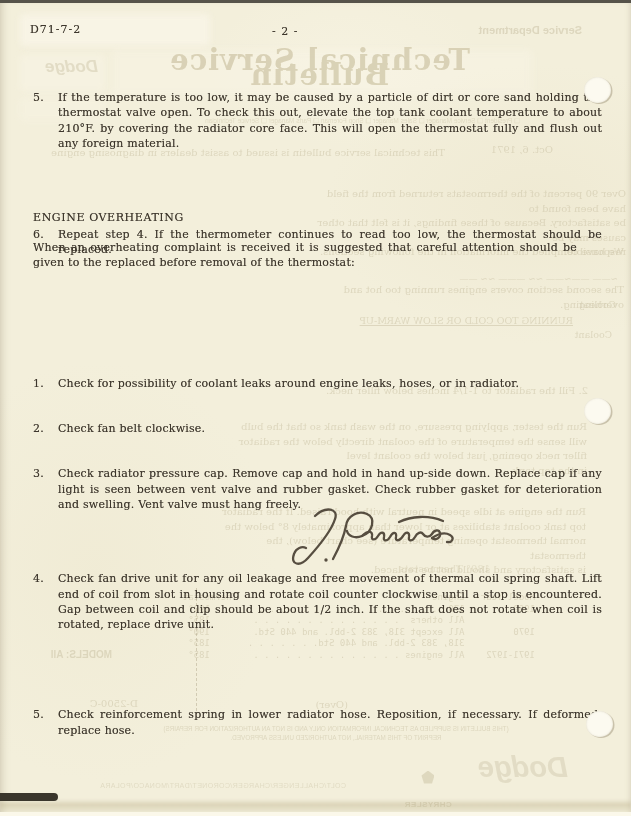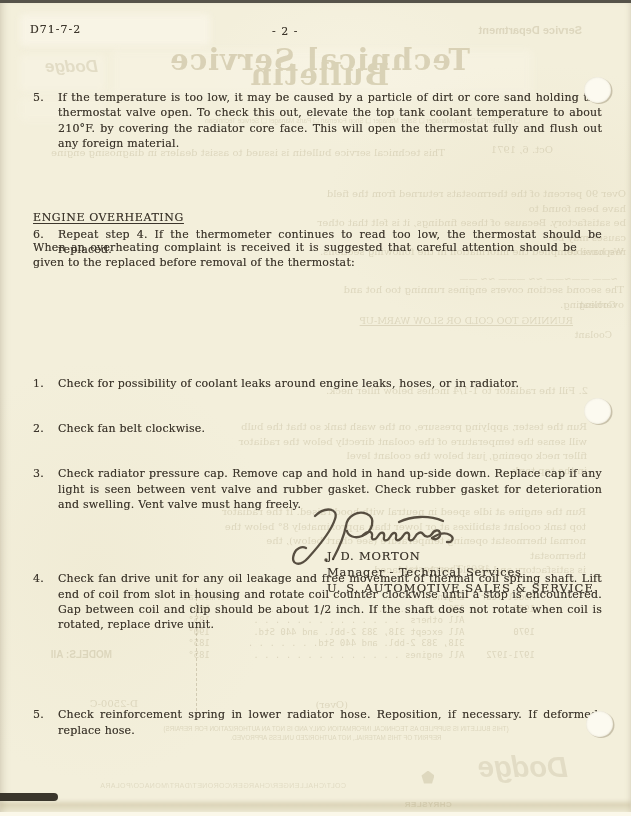--- a/index.html
+++ b/index.html
@@ -26,21 +26,21 @@
   .patch{background:rgba(250,246,232,.75);filter:blur(3px);border-radius:4px;}
   
   .hole{width:27px;height:26px;border-radius:50%;background:#fcfaf0;
     box-shadow:1.5px 1px 0 0 rgba(150,140,112,.45), inset 0 0 2px rgba(160,150,120,.35);}
   
   .tw{font-size:11px;line-height:15.3px;letter-spacing:.2px;
       text-shadow:0 0 .5px rgba(61,54,44,.55);}
   .block{width:544px;text-align:justify;}
   .li{padding-left:25px;position:relative;}
   .li .num{position:absolute;left:0;top:0;}
-  .heading{text-decoration:underline;text-underline-offset:2px;letter-spacing:.6px;}
+  .heading{text-underline-offset:2px;letter-spacing:.6px;}
   .sigline{font-size:11.5px;line-height:16.2px;letter-spacing:.8px;text-shadow:0 0 .5px rgba(61,54,44,.55);}
   
   .bleed{transform:scaleX(-1);color:#cfc7ab;opacity:.6;filter:blur(.35px);
          white-space:pre-line;line-height:14.5px;}
   .bleed-sans{font-family:"Liberation Sans", sans-serif;}
   .bleed-mono{font-family:"DejaVu Sans Mono", monospace;white-space:pre;}
   .bleed-title{font-size:29px;font-weight:bold;letter-spacing:1px;opacity:.75;color:#d0c7a8;text-align:center;}
   .bleed-ul{text-decoration:underline;}
   .vrule{border-left:1px dashed rgba(170,160,130,.45);width:0;}
   .pentastar{width:13px;height:13px;background:rgba(200,192,160,.8);margin:0 auto;
@@ -142,25 +142,20 @@
 
   <svg class="sig abs" style="left:281px;top:502px;" width="185" height="70" viewBox="0 0 185 70">
     <path d="M34 14 C44 4 58 6 54 17 C50 30 37 45 27 56 C19 65 9 63 13 52 C15 46 21 44 25 46"></path>
     <circle cx="45" cy="58" r="1.7" fill="#4a4134" stroke="none"></circle>
     <path d="M52 57 C58 46 63 34 65 24 C66 14 77 8 86 12 C95 16 92 30 81 34 C74 37 67 34 66 29"></path>
     <path d="M81 34 C87 28 92 29 91 34 C90 38 94 39 97 34 C100 29 104 30 103 35 C102 39 106 40 109 35 C112 29 116 30 115 35 C114 39 118 40 122 34 C125 29 129 30 128 35 C127 39 131 40 134 35 C136 31 140 29 142 32 C144 35 148 36 151 32 C153 28 158 27 159 31 C160 36 154 39 151 36"></path>
     <path d="M151 36 C157 32 164 30 169 33 C174 36 171 41 166 40"></path>
     <path d="M118 20 C130 14 148 13 162 19"></path>
   </svg>
 
-  <div class="abs" style="left:327px;top:548px;">
-    <div class="sigline">J. D. MORTON</div>
-    <div class="sigline">Manager - Technical Services</div>
-    <div class="sigline" style="letter-spacing:1.1px;">U. S. AUTOMOTIVE SALES &amp; SERVICE</div>
-  </div>
 
   <div class="abs hole" style="left:584px;top:77px;"></div>
   <div class="abs hole" style="left:584px;top:398px;"></div>
   <div class="abs hole" style="left:586px;top:711px;"></div>
 
   <div class="abs bottom-mottle"></div>
   <div class="abs bottom-streak"></div>
   <div class="abs bottom-white"></div>
 
 </div>

